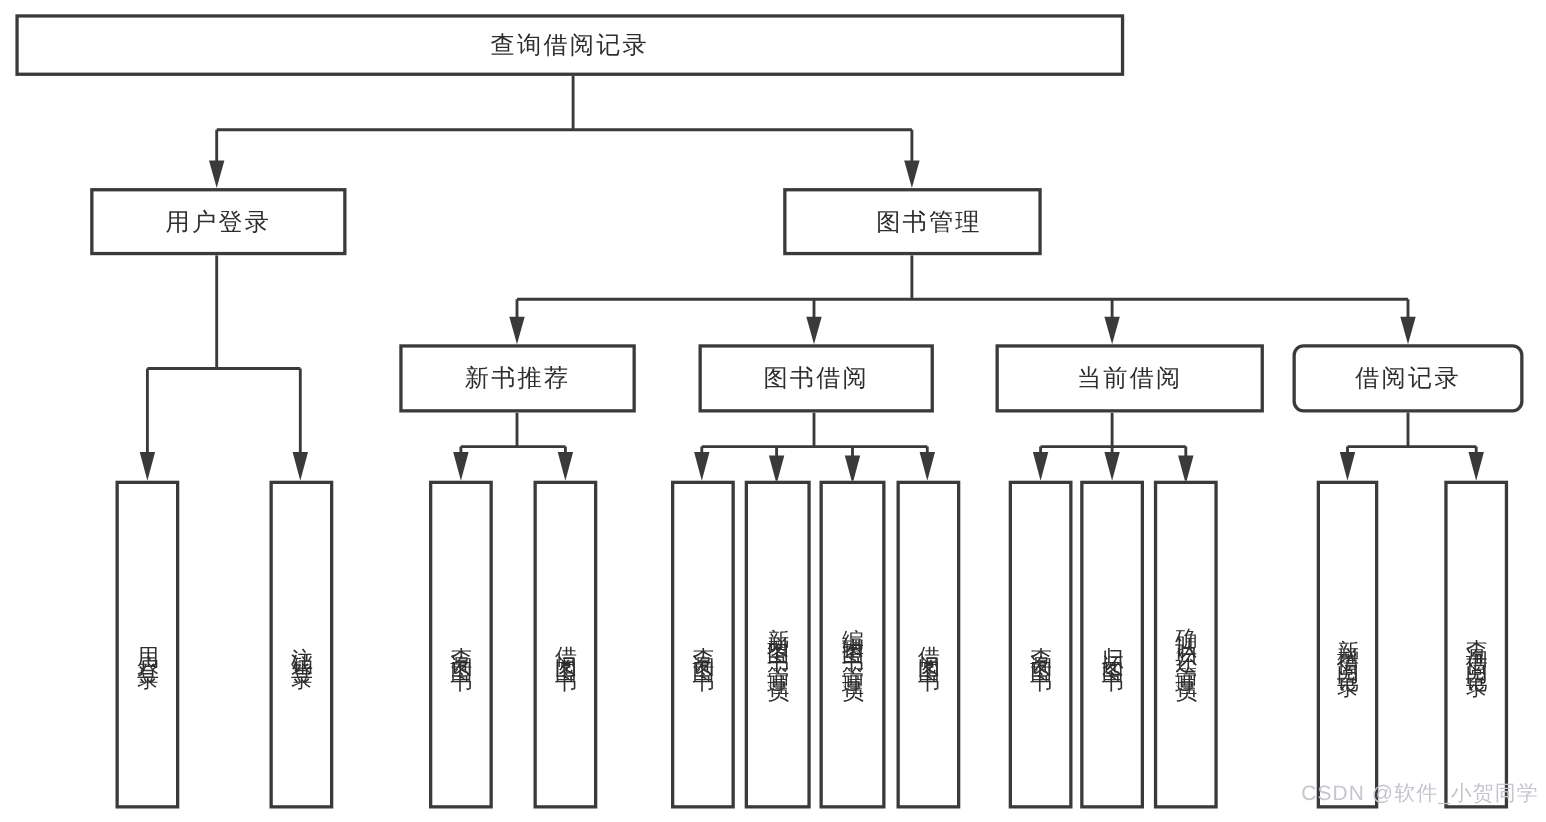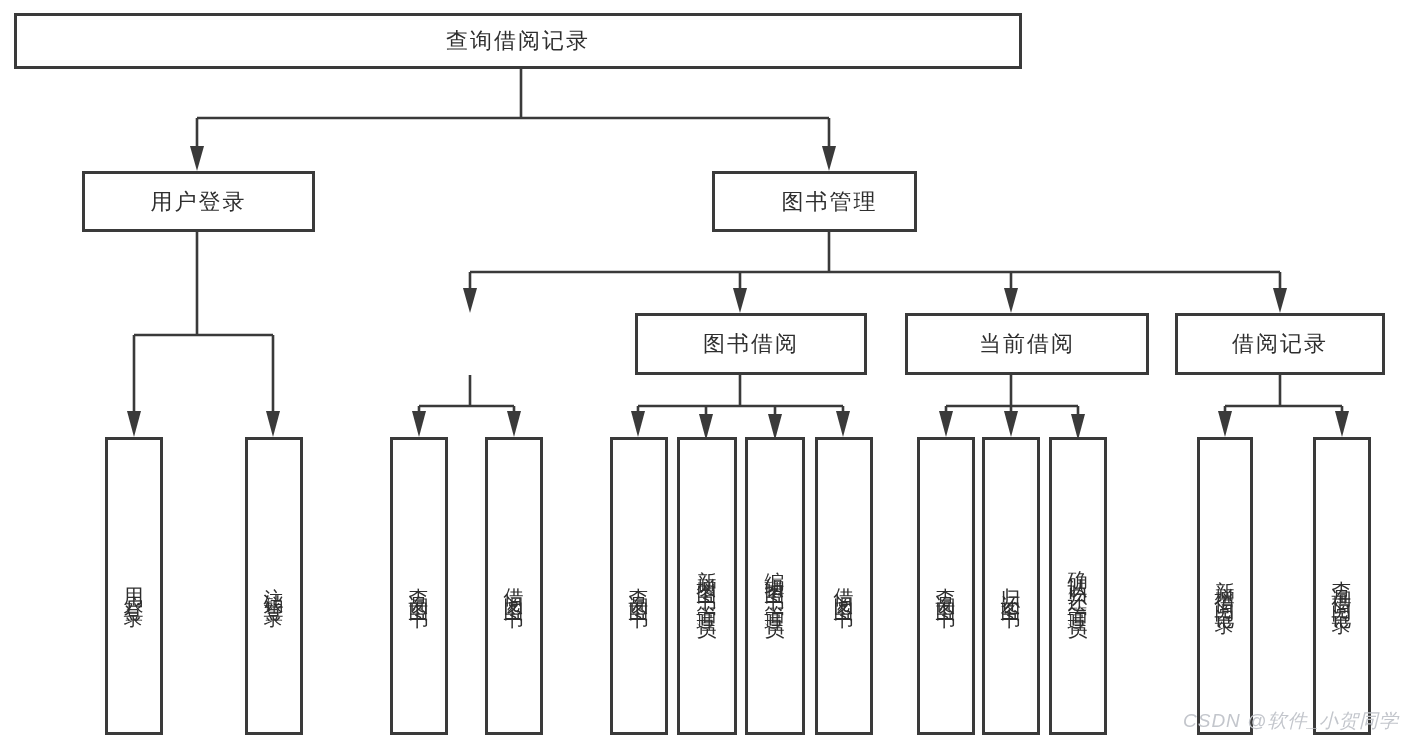--- a/index.html
+++ b/index.html
@@ -51,25 +51,25 @@
     writing-mode: vertical-rl;
     text-orientation: mixed;
     font-size: 20px;
     letter-spacing: 7px;
     line-height: 1;
     z-index: 2;
   }
   
   .n-root   { left: 14px;   top: 13px;  width: 1008px; height: 56px; }
   .n-ulogin { left: 82px;   top: 171px; width: 233px;  height: 61px; }
-  .n-bmgmt  { left: 712px;  top: 171px; width: 205px;  height: 61px; padding-left: 30px; }
+  .n-bmgmt  { left: 712px;  top: 171px; width: 235px;  height: 61px; padding-left: 30px; }
   .n-nbr    { left: 363px;  top: 313px; width: 215px;  height: 62px; }
-  .n-bb     { left: 635px;  top: 313px; width: 232px;  height: 62px; }
+  .n-bb     { left: 635px;  top: 313px; width: 214px;  height: 62px; }
   .n-cb     { left: 905px;  top: 313px; width: 244px;  height: 62px; }
-  .n-br     { left: 1175px; top: 313px; width: 210px;  height: 62px; }
+  .n-br     { left: 1175px; top: 313px; width: 210px;  height: 62px; border-radius: 10px; }
   .l-login     { left: 105px;  width: 58px; }
   .l-logout    { left: 245px;  width: 58px; }
   .l-nbr-query { left: 390px;  width: 58px; }
   .l-nbr-borrow{ left: 485px;  width: 58px; }
   .l-bb-query  { left: 610px;  width: 58px; }
   .l-bb-add    { left: 677px;  width: 60px; }
   .l-bb-edit   { left: 745px;  width: 60px; }
   .l-bb-borrow { left: 815px;  width: 58px; }
   .l-cb-query  { left: 917px;  width: 58px; }
   .l-cb-return { left: 982px;  width: 58px; }
@@ -78,21 +78,20 @@
   .l-br-query  { left: 1313px; width: 58px; }
   .watermark {
     position: absolute;
     left: 1183px;
     top: 708px;
     font-size: 19px;
     letter-spacing: 1px;
     color: var(--wm);
     z-index: 3;
     white-space: nowrap;
-    font-style: italic;
   }
 </style>
 </head>
 <body>
 
 <div class="canvas">
 
   <svg class="connectors" viewBox="0 0 1405 747" xmlns="http://www.w3.org/2000/svg">
     <g stroke="#3a3a3a" stroke-width="2.6" fill="none">
 
@@ -138,20 +137,21 @@
       <polygon points="1225,437 1218,411 1232,411"></polygon>
       <polygon points="1342,437 1335,411 1349,411"></polygon>
     </g>
   </svg>
 
   <div class="node n-root">查询借阅记录</div>
 
   <div class="node n-ulogin">用户登录</div>
   <div class="node n-bmgmt">图书管理</div>
 
+  <div class="node n-nbr">新书推荐</div>
   <div class="node n-bb">图书借阅</div>
   <div class="node n-cb">当前借阅</div>
   <div class="node n-br">借阅记录</div>
 
   <div class="leaf l-login">用户登录</div>
   <div class="leaf l-logout">注销登录</div>
 
   <div class="leaf l-nbr-query">查询图书</div>
   <div class="leaf l-nbr-borrow">借阅图书</div>
 

